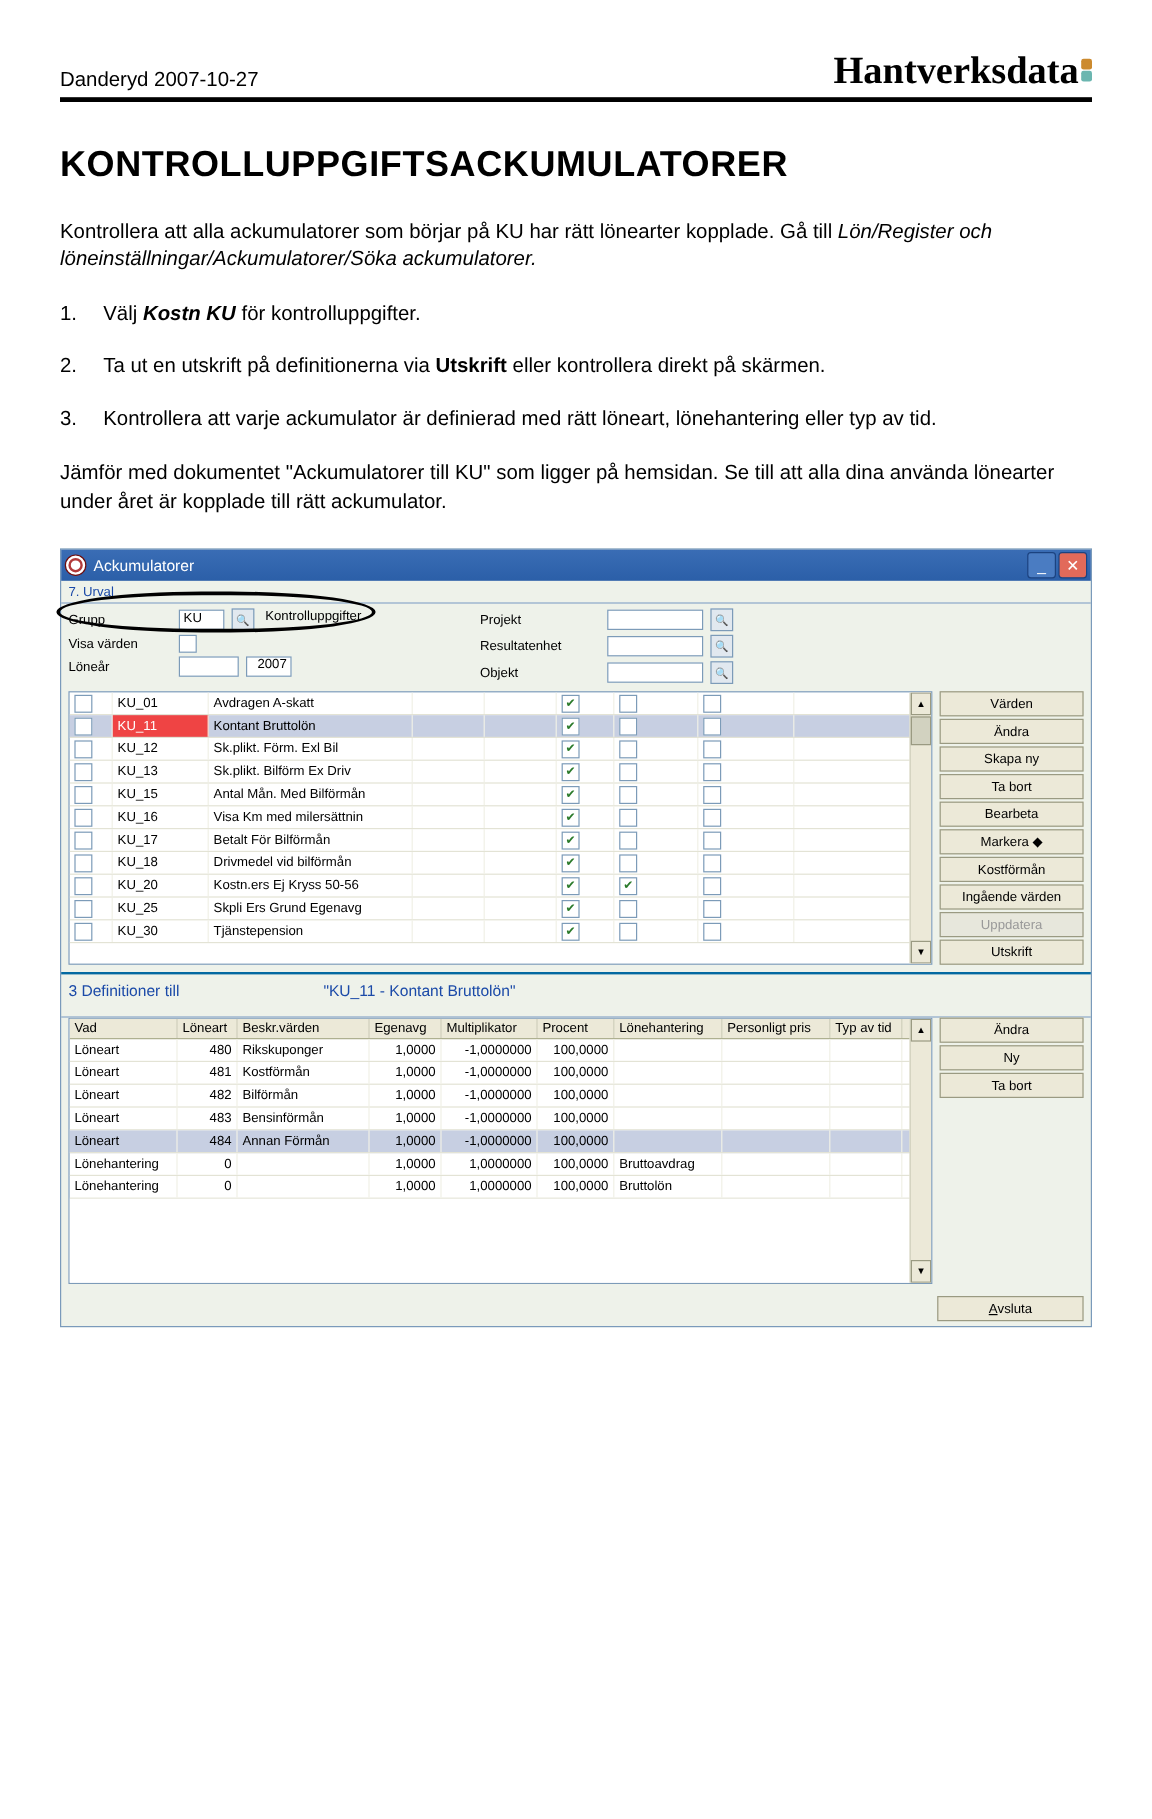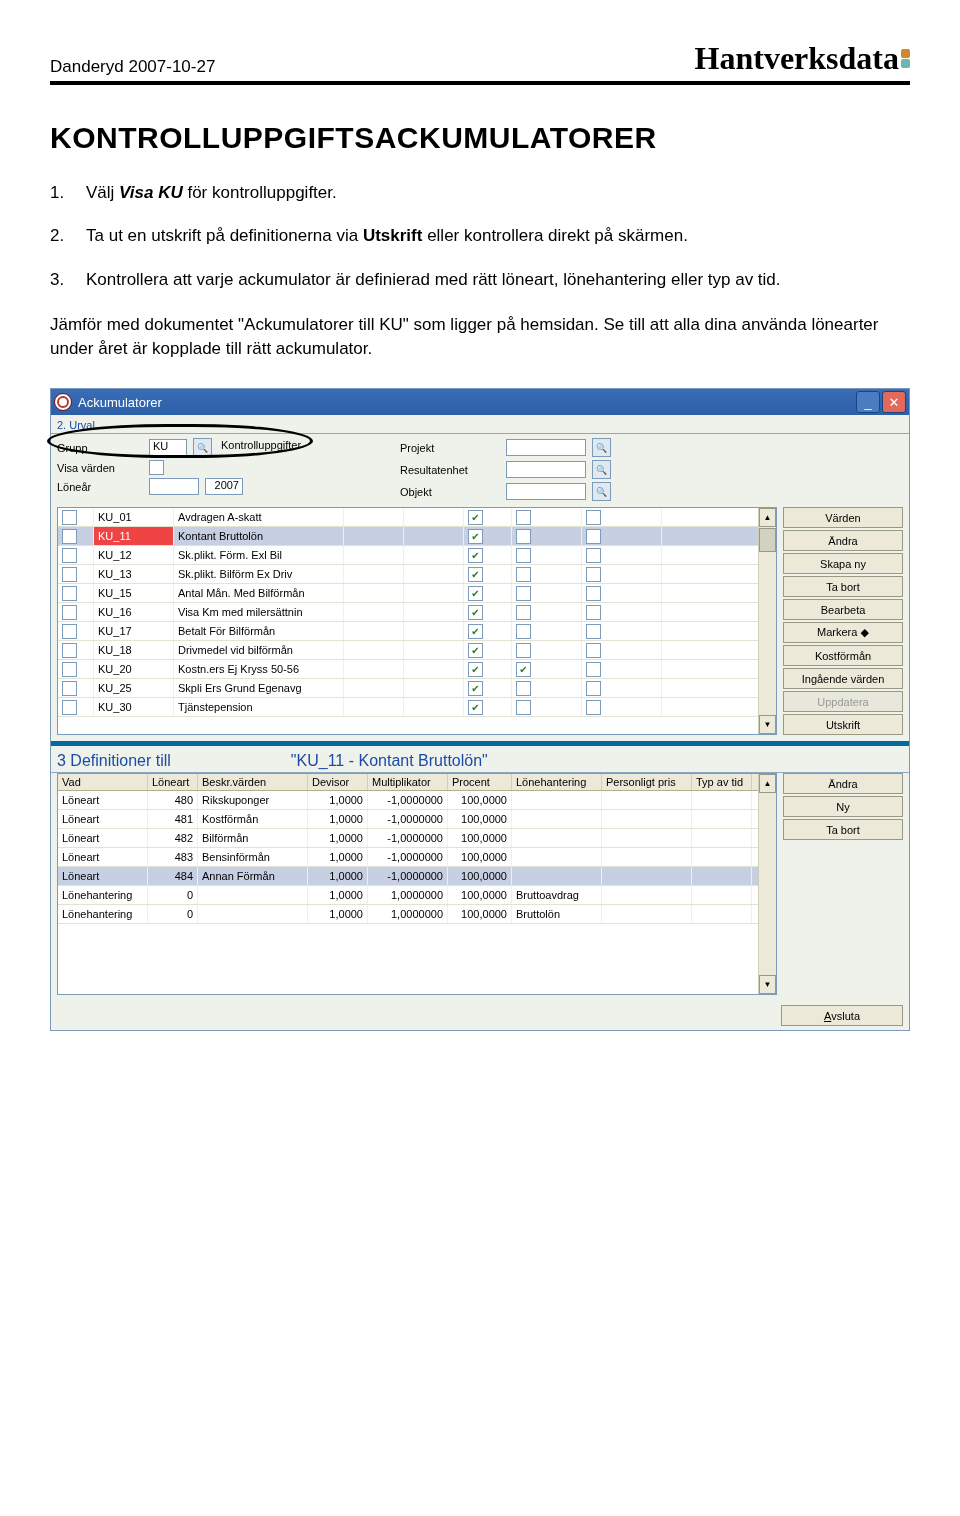--- a/index.html
+++ b/index.html
@@ -44,21 +44,21 @@
 .grow.sel{background:#c7cfe2}
 .grow.sel .ack-cell{background:#ef4444;color:#fff}
 .sidebtns{width:120px;display:flex;flex-direction:column;gap:2px}
 .sbtn{height:19px;background:#ece9d8;border:1px solid #9a9a82;font-size:11px;display:flex;align-items:center;justify-content:center}
 .sbtn.ghost{background:#e7e7dc;color:#999}
 .sbtn u{text-decoration:underline}
 .scrollbar{width:17px;background:#ece9d8;border-left:1px solid #cfcfbb;position:relative}
 .scrollbar .up,.scrollbar .dn{height:17px;border:1px solid #9a9a82;background:#ece9d8;display:flex;align-items:center;justify-content:center;font-size:8px}
 .scrollbar .thumb{height:22px;background:#d2d2c0;border:1px solid #9a9a82;margin-top:1px}
 .scrollbar .dn{position:absolute;bottom:0;left:0;right:0}
-.def-head{color:#1b4aa8;font-size:16px;padding:6px 6px 2px 6px;border-top:5px solid #0369a1;border-bottom:1px solid #8ba8c8;display:flex;gap:120px}
+.def-head{color:#1b4aa8;font-size:13px;padding:6px 6px 14px 6px;border-top:2px solid #0369a1;border-bottom:1px solid #8ba8c8;display:flex;gap:120px}
 .grid3spacer{height:70px;background:#fff}
 .footer-row{padding:4px 6px;display:flex;justify-content:flex-end}
 .circle-mark{position:absolute;border:3px solid #000;border-radius:50%/55%;pointer-events:none}
 .page-footer{position:absolute;bottom:30px;left:50px;right:50px;display:flex;justify-content:space-between;font-size:15px}
 </style>
 </head>
 <body>
 
 <div class="page">
 
@@ -69,25 +69,28 @@
    <span class="brand-ico">
     <span style="background:#cc8a2e"></span>
           <span style="background:#6bb6b0"></span>
    </span>
   </div>
  </div>
  <div class="rule"></div>
 
  <h1 class="title">KONTROLLUPPGIFTSACKUMULATORER</h1>
 
+ <div class="body-text">
+  <span>Kontrollera att alla ackumulatorer som börjar på KU har rätt lönearter kopplade. Gå till </span><em>Lön/Register och löneinställningar/Ackumulatorer/Söka ackumulatorer.</em>
+ </div>
 
  <div class="ol body-text">
   <div class="row">
    <div class="num">1.</div>
-   <div class="txt"><span>Välj </span><span class="b"><em>Visa KU</em></span><span> för kontrolluppgifter.</span></div>
+   <div class="txt"><span>Välj </span><span class="b"><em>Kostn KU</em></span><span> för kontrolluppgifter.</span></div>
   </div>
   <div class="row">
    <div class="num">2.</div>
    <div class="txt"><span>Ta ut en utskrift på definitionerna via </span><span class="b">Utskrift</span><span> eller kontrollera direkt på skärmen.</span></div>
   </div>
   <div class="row">
    <div class="num">3.</div>
    <div class="txt"><span>Kontrollera att varje ackumulator är definierad med rätt löneart, lönehantering eller typ av tid.</span></div>
   </div>
  </div>
@@ -99,21 +102,21 @@
    <div class="circ">
           <span></span>
         </div>
    <span>Ackumulatorer</span>
    <div class="winbtns">
     <div class="winbtn">_</div>
     <div class="winbtn close">✕</div>
    </div>
   </div>
 
-  <div class="sec-label">2. Urval</div>
+  <div class="sec-label">7. Urval</div>
   <div class="urval" style="position:relative">
    <div class="circle-mark" style="left:-4px;top:-10px;width:260px;height:28px"></div>
    <div class="urval-col">
     <div class="urval-row">
      <label>Grupp</label>
      <div class="inp w60">KU</div>
      <div class="lkup">🔍</div>
      <div class="inp w120" style="border:none;background:transparent">Kontrolluppgifter</div>
     </div>
     <div class="urval-row">
@@ -371,21 +374,21 @@
    <span>3 Definitioner till</span>
         <span>"KU_11 - Kontant Bruttolön"</span>
   </div>
   <div class="grid-wrap">
    <div class="grid" style="display:flex">
     <div style="flex:1" id="g3body">
             <div class="ghead">
               <div class="gh" style="width:90px">Vad</div>
               <div class="gh" style="width:50px">Löneart</div>
               <div class="gh" style="width:110px">Beskr.värden</div>
-              <div class="gh" style="width:60px">Devisor</div>
+              <div class="gh" style="width:60px">Egenavg</div>
               <div class="gh" style="width:80px">Multiplikator</div>
               <div class="gh" style="width:64px">Procent</div>
               <div class="gh" style="width:90px">Lönehantering</div>
               <div class="gh" style="width:90px">Personligt pris</div>
               <div class="gh" style="width:60px">Typ av tid</div>
             </div>
             <div class="grow">
               <div class="gc" style="width:90px">Löneart</div>
               <div class="gc" style="width:50px;justify-content:flex-end">480</div>
               <div class="gc" style="width:110px">Rikskuponger</div>

